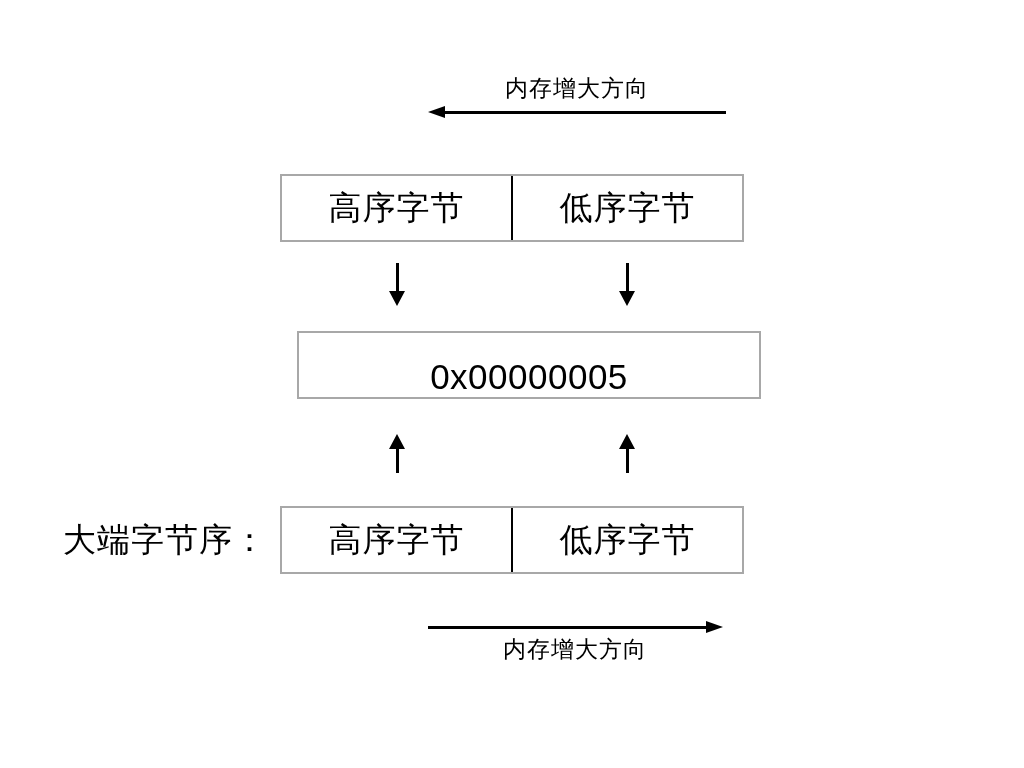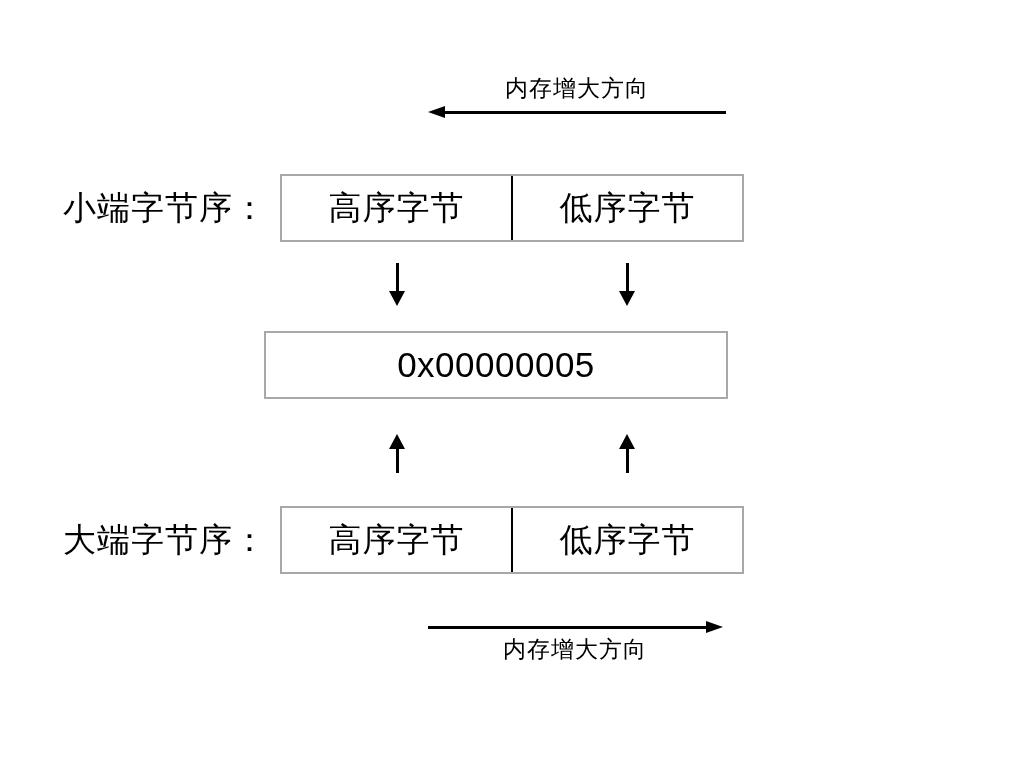--- a/index.html
+++ b/index.html
@@ -98,46 +98,45 @@
     font-size: 33px;
     font-weight: 300;
     letter-spacing: 1px;
     white-space: nowrap;
   }
   .byte-cell.first {
     border-right: 2px solid var(--divider);
   }
   .value-box {
     position: absolute;
-    left: 264px;
+    left: 297px;
     top: 331px;
     width: 464px;
     height: 68px;
     border: 2px solid var(--box-border);
     display: flex;
-    align-items: center;
+    align-items: flex-end;
     justify-content: center;
     background: var(--bg);
   }
   .value-text {
     font-size: 35px;
     font-weight: 300;
     letter-spacing: 0.5px;
   }
 </style>
 </head>
 <body>
 
 <div class="canvas">
 
   <div class="direction-label" style="left:428px; top:73px; width:298px;">内存增大方向</div>
   <div class="head-left" style="left:428px; top:106px;"></div>
   <div class="hline" style="left:442px; top:111px; width:284px;"></div>
 
-  <div class="row-label" style="top:174px;">小端字节序：</div>
   <div class="byte-box" style="top:174px;">
     <div class="byte-cell first">高序字节</div>
     <div class="byte-cell">低序字节</div>
   </div>
 
   <div class="vline" style="left:396px; top:263px; height:29px;"></div>
   <div class="head-down" style="left:389px; top:291px;"></div>
   <div class="vline" style="left:626px; top:263px; height:29px;"></div>
   <div class="head-down" style="left:619px; top:291px;"></div>
 

